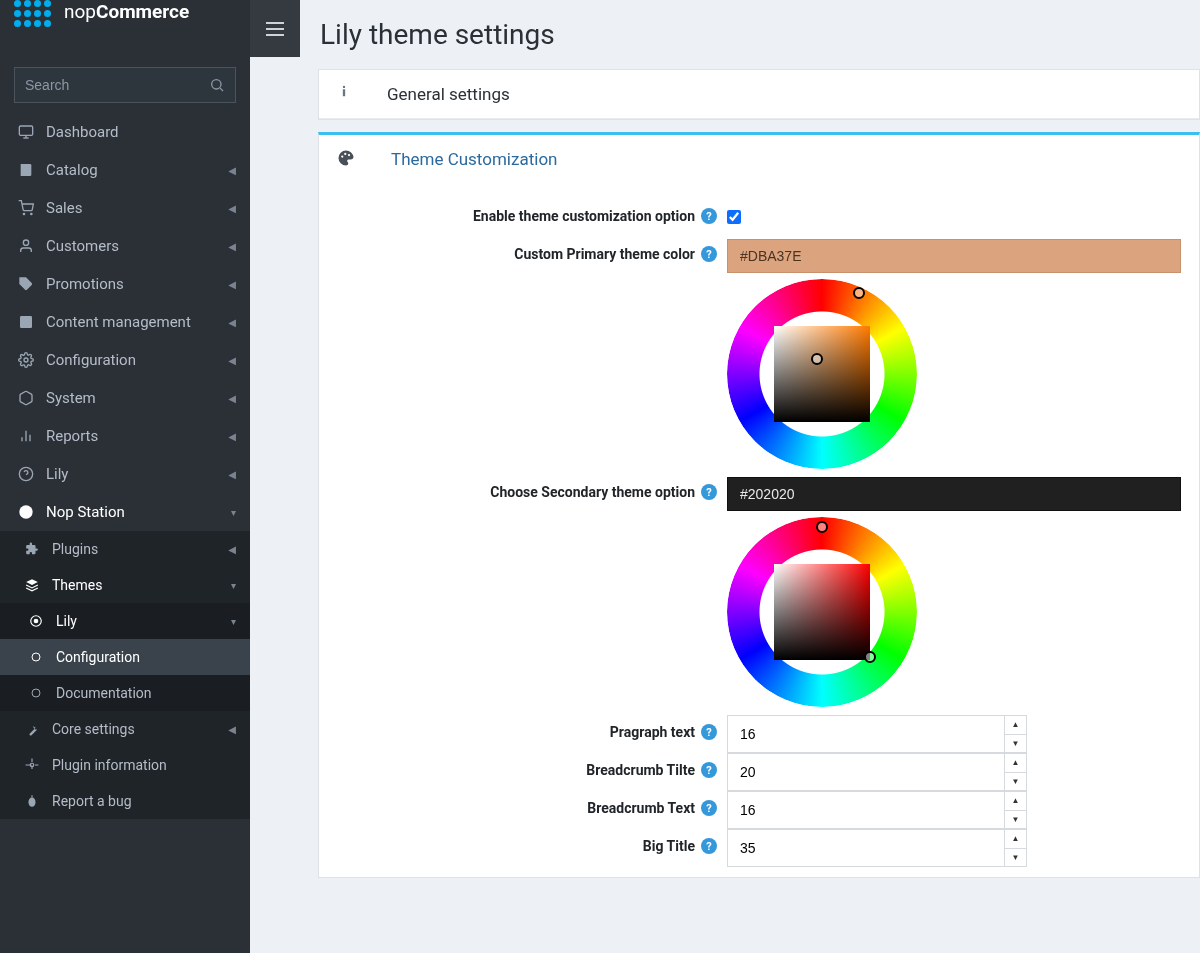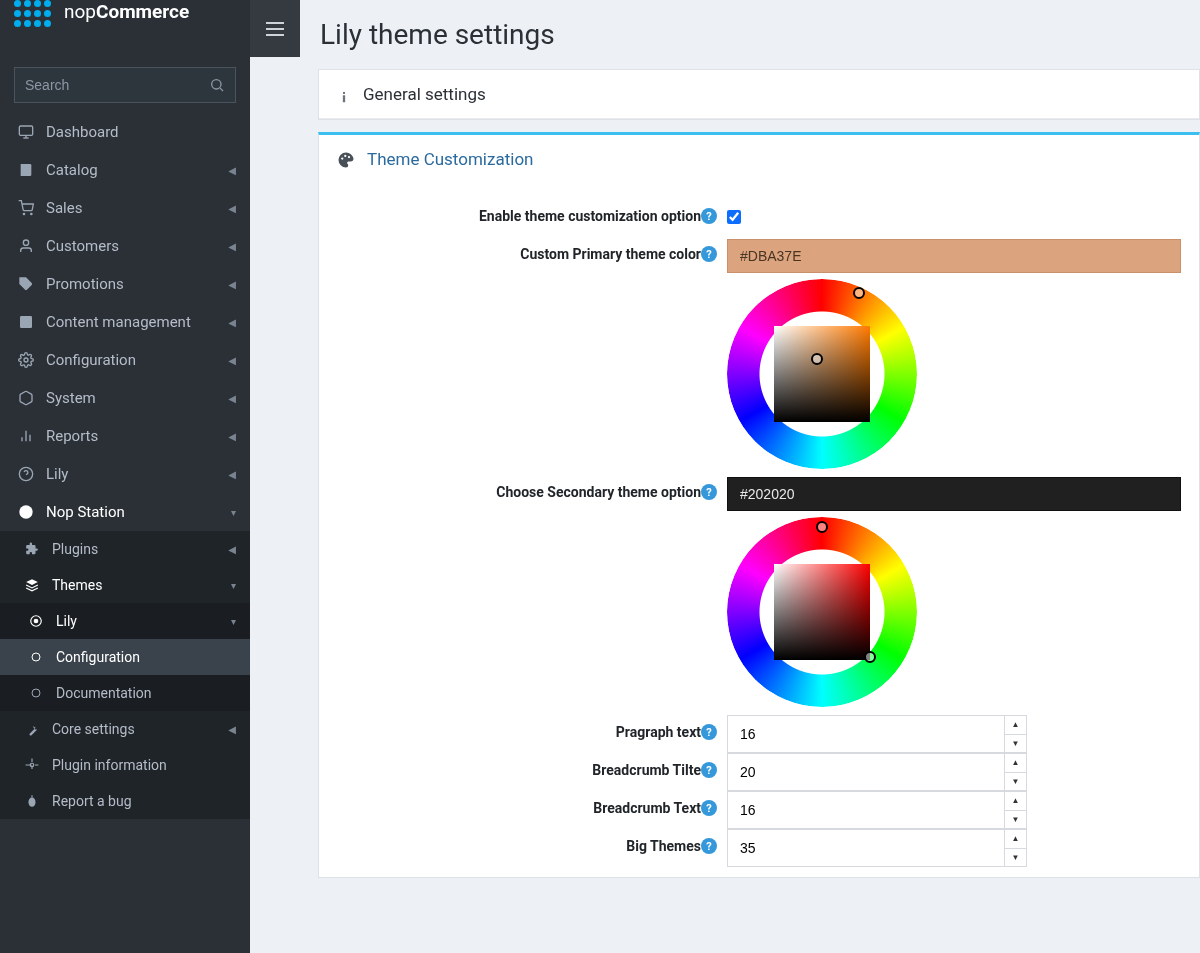--- a/index.html
+++ b/index.html
@@ -144,25 +144,26 @@
   margin-bottom: 18px;
   padding-left: 2px;
 }
 .card {
   background: #fff;
   border: 1px solid #dee2e6;
   margin-bottom: 12px;
 }
 .card-header {
   display: flex;
-  align-items: flex-end;
+  align-items: flex-start;
   padding: 14px 18px;
   font-size: 17px;
   color: #2b3037;
   border-bottom: 1px solid #e9ecef;
+  gap: 24px;
 }
 .card-header .hicon {
   margin-right: 12px;
   color: #6c757d;
 }
 .card.customization { border-top: 3px solid #3bbfef; }
 .card.customization .card-header { color: #2b6a9e; border-bottom: none; }
 .card.customization .card-header .hicon { color: #495057; }
 .card-body { padding: 18px 18px 10px; }
 .form-row {
@@ -173,20 +174,21 @@
 .form-label {
   width: 390px;
   text-align: right;
   padding: 7px 10px 7px 0;
   font-weight: 700;
   color: #212529;
   font-size: 14px;
   display: flex;
   justify-content: flex-end;
   align-items: center;
+  gap: 6px;
   flex-shrink: 0;
 }
 .help-icon {
   width: 16px;
   height: 16px;
   background: #3498db;
   color: #fff;
   border-radius: 50%;
   display: inline-flex;
   align-items: center;
@@ -638,21 +640,21 @@
                 <div class="spin">
                   <button>▲</button>
                   <button>▼</button>
                 </div>
               </div>
             </div>
           </div>
 
           <div class="form-row num-row">
             <div class="form-label">
-              <span>Big Themes</span>
+              <span>Big Title</span>
               <span class="help-icon">?</span>
             </div>
             <div class="form-control-wrap">
               <div class="numeric">
                 <input value="35" style="">
                 <div class="spin">
                   <button>▲</button>
                   <button>▼</button>
                 </div>
               </div>

